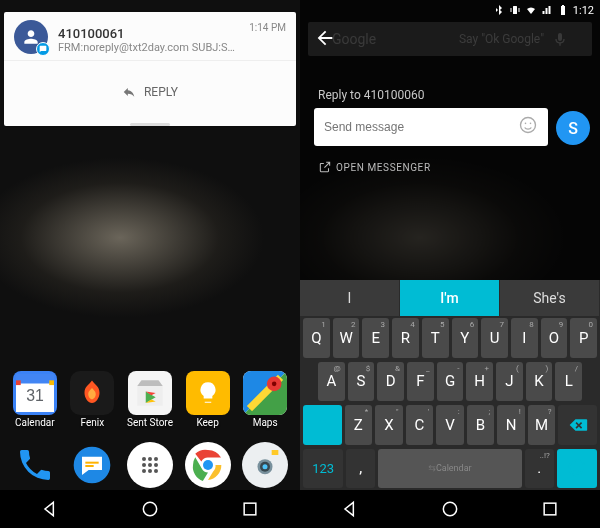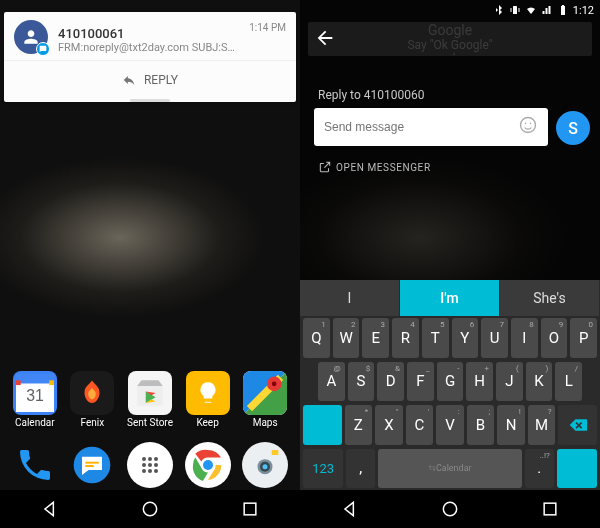--- a/index.html
+++ b/index.html
@@ -11,34 +11,34 @@
   .notif-card { position: relative; margin: 4px 4px 0 4px; background: #fcfcfc; border-radius: 2px; box-shadow: 0 1px 3px rgba(0,0,0,0.3); z-index: 5; }
   .notif-row { display: flex; align-items: flex-end; padding: 8px 10px 6px 10px; gap: 10px; margin-top: 12px; }
   .avatar { width: 34px; height: 34px; border-radius: 50%; background: #3b5998; display: flex; align-items: center; justify-content: center; position: relative; }
   .avatar svg { fill: #fff; width: 20px; height: 20px; }
   .avatar .badge { position: absolute; right: -2px; bottom: -2px; width: 14px; height: 14px; border-radius: 50%; background: #039be5; border: 1.5px solid #fff; display:flex; align-items:center; justify-content:center; }
   .avatar .badge svg { width: 8px; height: 8px; fill:#fff; }
   .notif-text { flex: 1; overflow:hidden; }
   .notif-title { font-size: 13px; color: #333; font-weight: 500; }
   .notif-sub { font-size: 11px; color: #888; white-space: nowrap; overflow: hidden; text-overflow: ellipsis; }
   .notif-time { font-size: 10px; color: #888; align-self: flex-start; margin-top: 2px; }
-  .notif-reply { border-top: 1px solid #eee; text-align: center; padding: 12px; font-size: 12px; color: #666; display:flex; align-items:center; justify-content:center; gap:8px; cursor:pointer; }
+  .notif-reply { border-top: 1px solid #eee; text-align: center; padding: 24px; font-size: 12px; color: #666; display:flex; align-items:center; justify-content:center; gap:8px; cursor:pointer; }
   .notif-handle { width: 40px; height: 3px; background: #ddd; margin: 0 auto 3px auto; border-radius:2px; }
   .apps { position: absolute; bottom: 100px; left: 0; right: 0; display: flex; justify-content: space-around; padding: 0 6px; z-index:3;}
   .app { width: 54px; display: flex; flex-direction: column; align-items: center; gap: 2px; }
   .app .icon { width: 44px; height: 44px; border-radius: 8px; display:flex; align-items:center; justify-content:center; }
   .app .label { font-size: 10px; color: #fff; text-shadow: 0 1px 2px #000; }
   .dock { position: absolute; bottom: 40px; left: 0; right: 0; display: flex; justify-content: space-around; padding: 0 6px; z-index:3;}
   .dock .icon { width: 46px; height: 46px; border-radius: 50%; display:flex; align-items:center; justify-content:center; }
   .navbar { position: absolute; bottom: 0; left: 0; right: 0; height: 38px; background: #000; display: flex; justify-content: space-around; align-items: center; z-index:10;}
   .navbar svg { width: 20px; height: 20px; fill: none; stroke: #fff; stroke-width: 1.8; }
   
   .statusbar { position: absolute; top:0; left:0; right:0; height: 20px; display:flex; align-items:center; justify-content:flex-end; gap:4px; padding: 0 6px; color:#fff; font-size:11px; z-index:10;}
   .statusbar svg{width:12px;height:12px;fill:#fff;}
-  .search-fade { position:absolute; top:22px; left:8px; right:8px; height:34px; background:rgba(60,60,60,0.4); border-radius:2px; display:flex; align-items:center; padding:0 10px; color:#777; font-size:12px; z-index:2;flex-direction:column;}
+  .search-fade { position:absolute; top:22px; left:8px; right:8px; height:34px; background:rgba(60,60,60,0.4); border-radius:2px; display:flex; align-items:center; padding:0 24px; color:#777; font-size:12px; z-index:2;}
   .search-fade .g{color:#666;font-size:14px;}
   .back-arrow{position:absolute; top:27px; left:14px; z-index:5; color:#fff;}
   .reply-label{position:absolute; top:88px; left:18px; color:#c8c8c8; font-size:12px; z-index:5;}
   .reply-box{position:absolute; top:108px; left:14px; right:52px; height:38px; background:#fff; border-radius:3px; display:flex; align-items:center; padding:0 10px; z-index:5;}
   .reply-box input{flex:1; border:none; outline:none; font-size:12px; color:#333; background:transparent;}
   .emoji-btn{color:#aaa; font-size:18px; cursor:pointer;}
   .send-btn{position:absolute; top:111px; right:10px; width:34px; height:34px; border-radius:50%; background:#2196f3; display:flex; align-items:center; justify-content:center; color:#fff; z-index:5; cursor:pointer;}
   .open-msgr{position:absolute; top:160px; left:18px; display:flex; align-items:center; gap:4px; color:#bbb; font-size:10px; letter-spacing:0.6px; z-index:5; cursor:pointer;}
   .keyboard{position:absolute; bottom:38px; left:0; right:0; height:210px; background:#2a2a2a; z-index:8; display:flex; flex-direction:column;}
   .kbd-sugg{display:flex; height:36px; background:#3a3a3a;}

